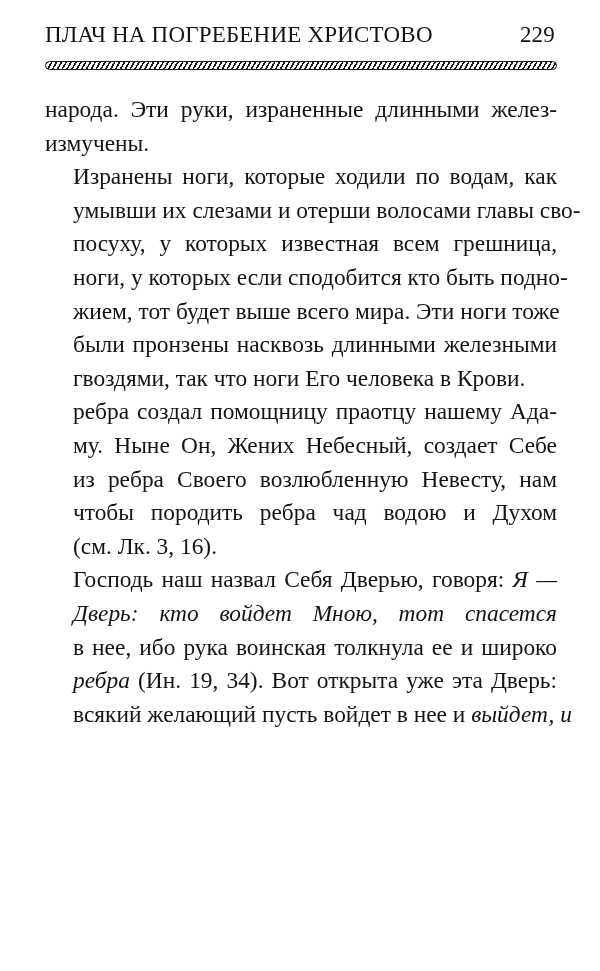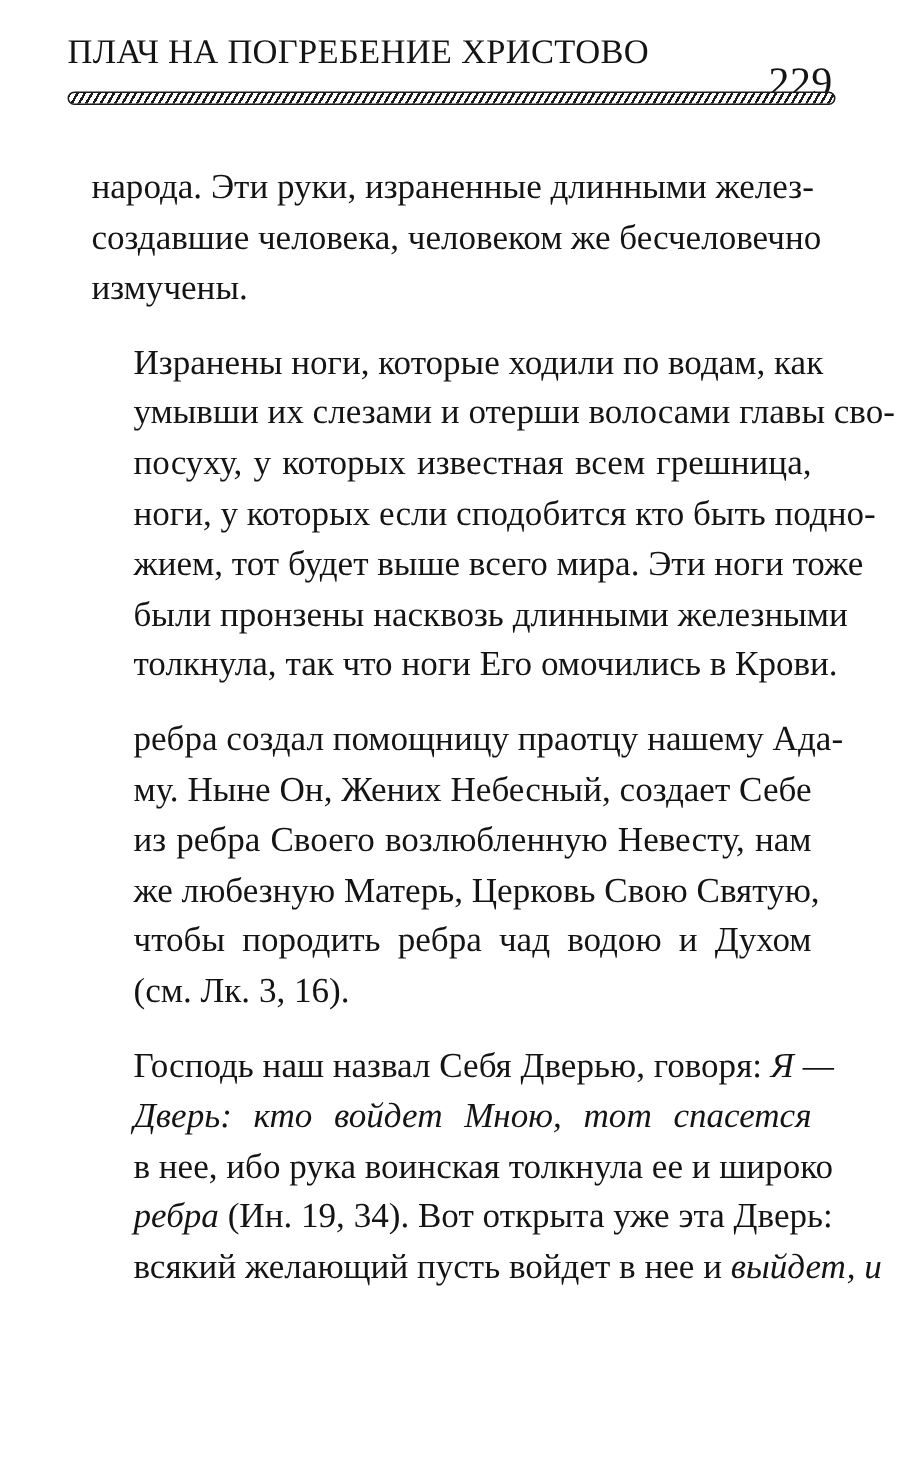--- a/index.html
+++ b/index.html
@@ -3,67 +3,65 @@
 <meta charset="utf-8">
 <style>
   html, body { margin: 0; padding: 0; background: #ffffff; }
   body { width: 600px; height: 971px; position: relative; overflow: hidden; color: #141414; }
   .page { position: absolute; left: 45px; top: 0; width: 512px; }
   .running-head {
     position: absolute; top: 22px; left: 0; width: 512px; height: 30px;
     font-family: "Liberation Serif", serif; font-size: 23px; letter-spacing: 0.2px;
     display: flex; justify-content: space-between; align-items: flex-start;
   }
-  .running-head .page-number { font-size: 28px; padding-right: 2px; margin-top: 18px; }
+  .running-head .page-number { font-size: 23px; padding-right: 2px; }
   .rope-rule {
     position: absolute; top: 61px; left: 0; width: 512px; height: 9px;
     border-radius: 5px;
     border: 1.5px solid #1a1a1a; box-sizing: border-box;
     background: repeating-linear-gradient(120deg, #1a1a1a 0px, #1a1a1a 1.6px, #ffffff 1.6px, #ffffff 4.2px);
   }
   .body-text {
     position: absolute; top: 93px; left: 0; width: 512px;
     font-family: "Liberation Serif", serif; font-size: 23.4px; line-height: 33.6px;
     text-align: justify;
   }
-  .body-text p { margin: 16px; text-indent: 28px; text-align: justify; }
+  .body-text p { margin: 0; text-indent: 28px; text-align: justify; }
   .body-text p.cont { text-indent: 0; }
   .line { display: block; text-align-last: justify; white-space: nowrap; }
   .line.last { text-align-last: left; }
   .it { font-style: italic; }
 </style>
 </head>
 <body>
 
 <div class="page">
   <div class="running-head">
     <span>ПЛАЧ НА ПОГРЕБЕНИЕ ХРИСТОВО</span>
     <span class="page-number">229</span>
   </div>
   <div class="rope-rule"></div>
   <div class="body-text" id="body-text">
       <p class="cont">
         <span class="line"><span>народа. Эти руки, израненные длинными желез-</span></span>
-        <span class="line"><span>создавшие человека, человеком же бесчеловечно</span></span>
         <span class="line last"><span>измучены.</span></span>
       </p>
       <p class="">
         <span class="line"><span>Изранены ноги, которые ходили по водам, как</span></span>
         <span class="line"><span>умывши их слезами и отерши волосами главы сво-</span></span>
         <span class="line"><span>посуху, у которых известная всем грешница,</span></span>
         <span class="line"><span>ноги, у которых если сподобится кто быть подно-</span></span>
         <span class="line"><span>жием, тот будет выше всего мира. Эти ноги тоже</span></span>
         <span class="line"><span>были пронзены насквозь длинными железными</span></span>
-        <span class="line last"><span>толкнула, так что ноги Его омочились в Крови.</span></span>
+        <span class="line last"><span>гвоздями, так что ноги Его человека в Крови.</span></span>
       </p>
       <p class="">
         <span class="line"><span>ребра создал помощницу праотцу нашему Ада-</span></span>
         <span class="line"><span>му. Ныне Он, Жених Небесный, создает Себе</span></span>
         <span class="line"><span>из ребра Своего возлюбленную Невесту, нам</span></span>
-        <span class="line"><span>же любезную Матерь, Церковь Свою Святую,</span></span>
         <span class="line"><span>чтобы породить ребра чад водою и Духом</span></span>
         <span class="line last"><span>(см. Лк. 3, 16).</span></span>
       </p>
       <p class="">
         <span class="line"><span>Господь наш назвал Себя Дверью, говоря: </span><span class="it">Я —</span></span>
         <span class="line"><span class="it">Дверь: кто войдет Мною, тот спасется</span></span>
         <span class="line"><span>в нее, ибо рука воинская толкнула ее и широко</span></span>
         <span class="line"><span class="it">ребра</span><span> (Ин. 19, 34). Вот открыта уже эта Дверь:</span></span>
         <span class="line"><span>всякий желающий пусть войдет в нее и </span><span class="it">выйдет, и</span></span>
       </p>

